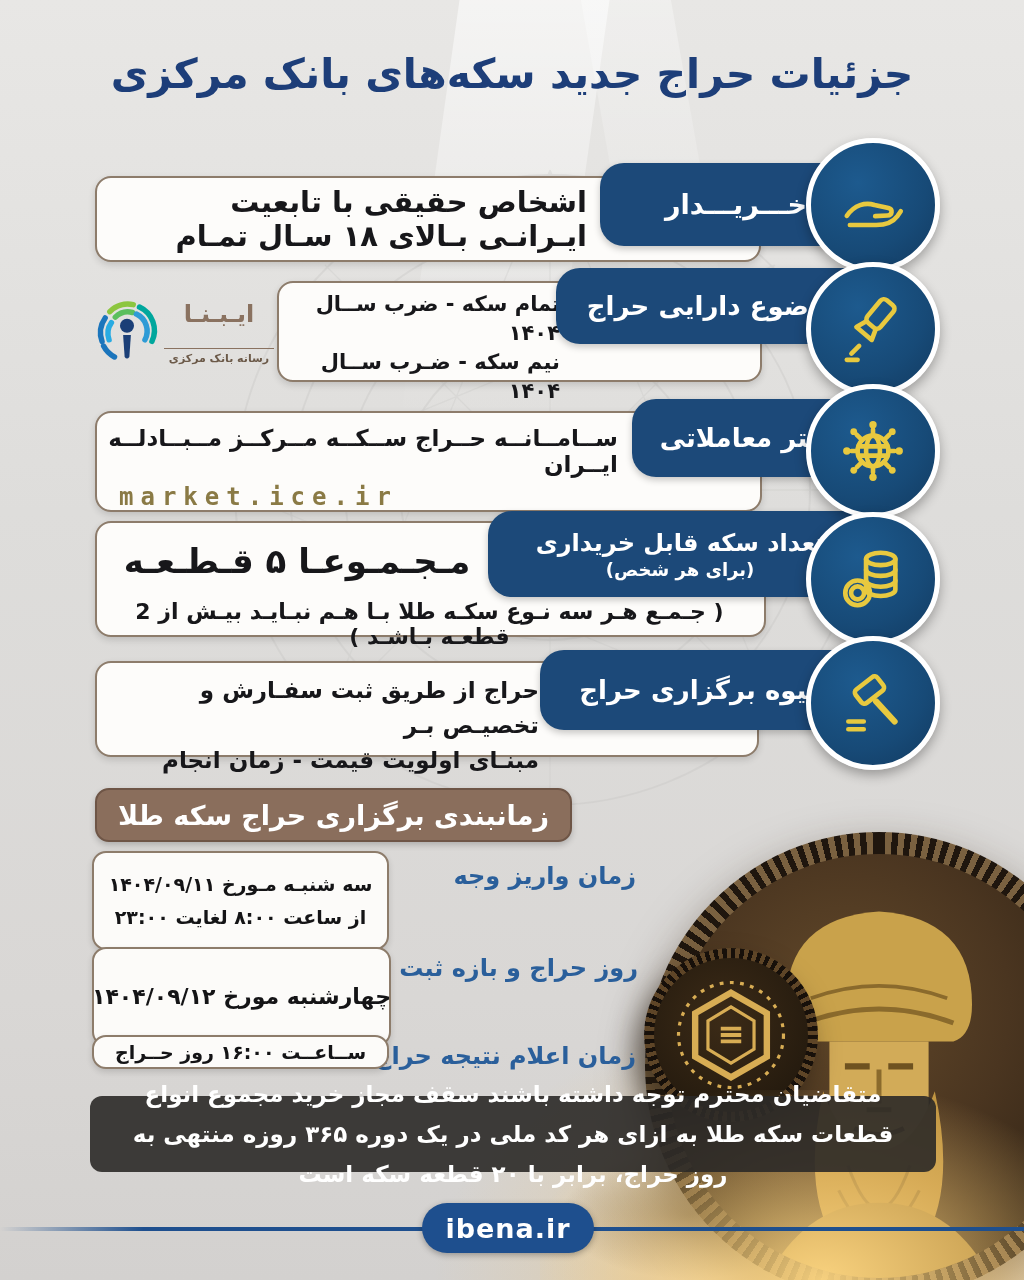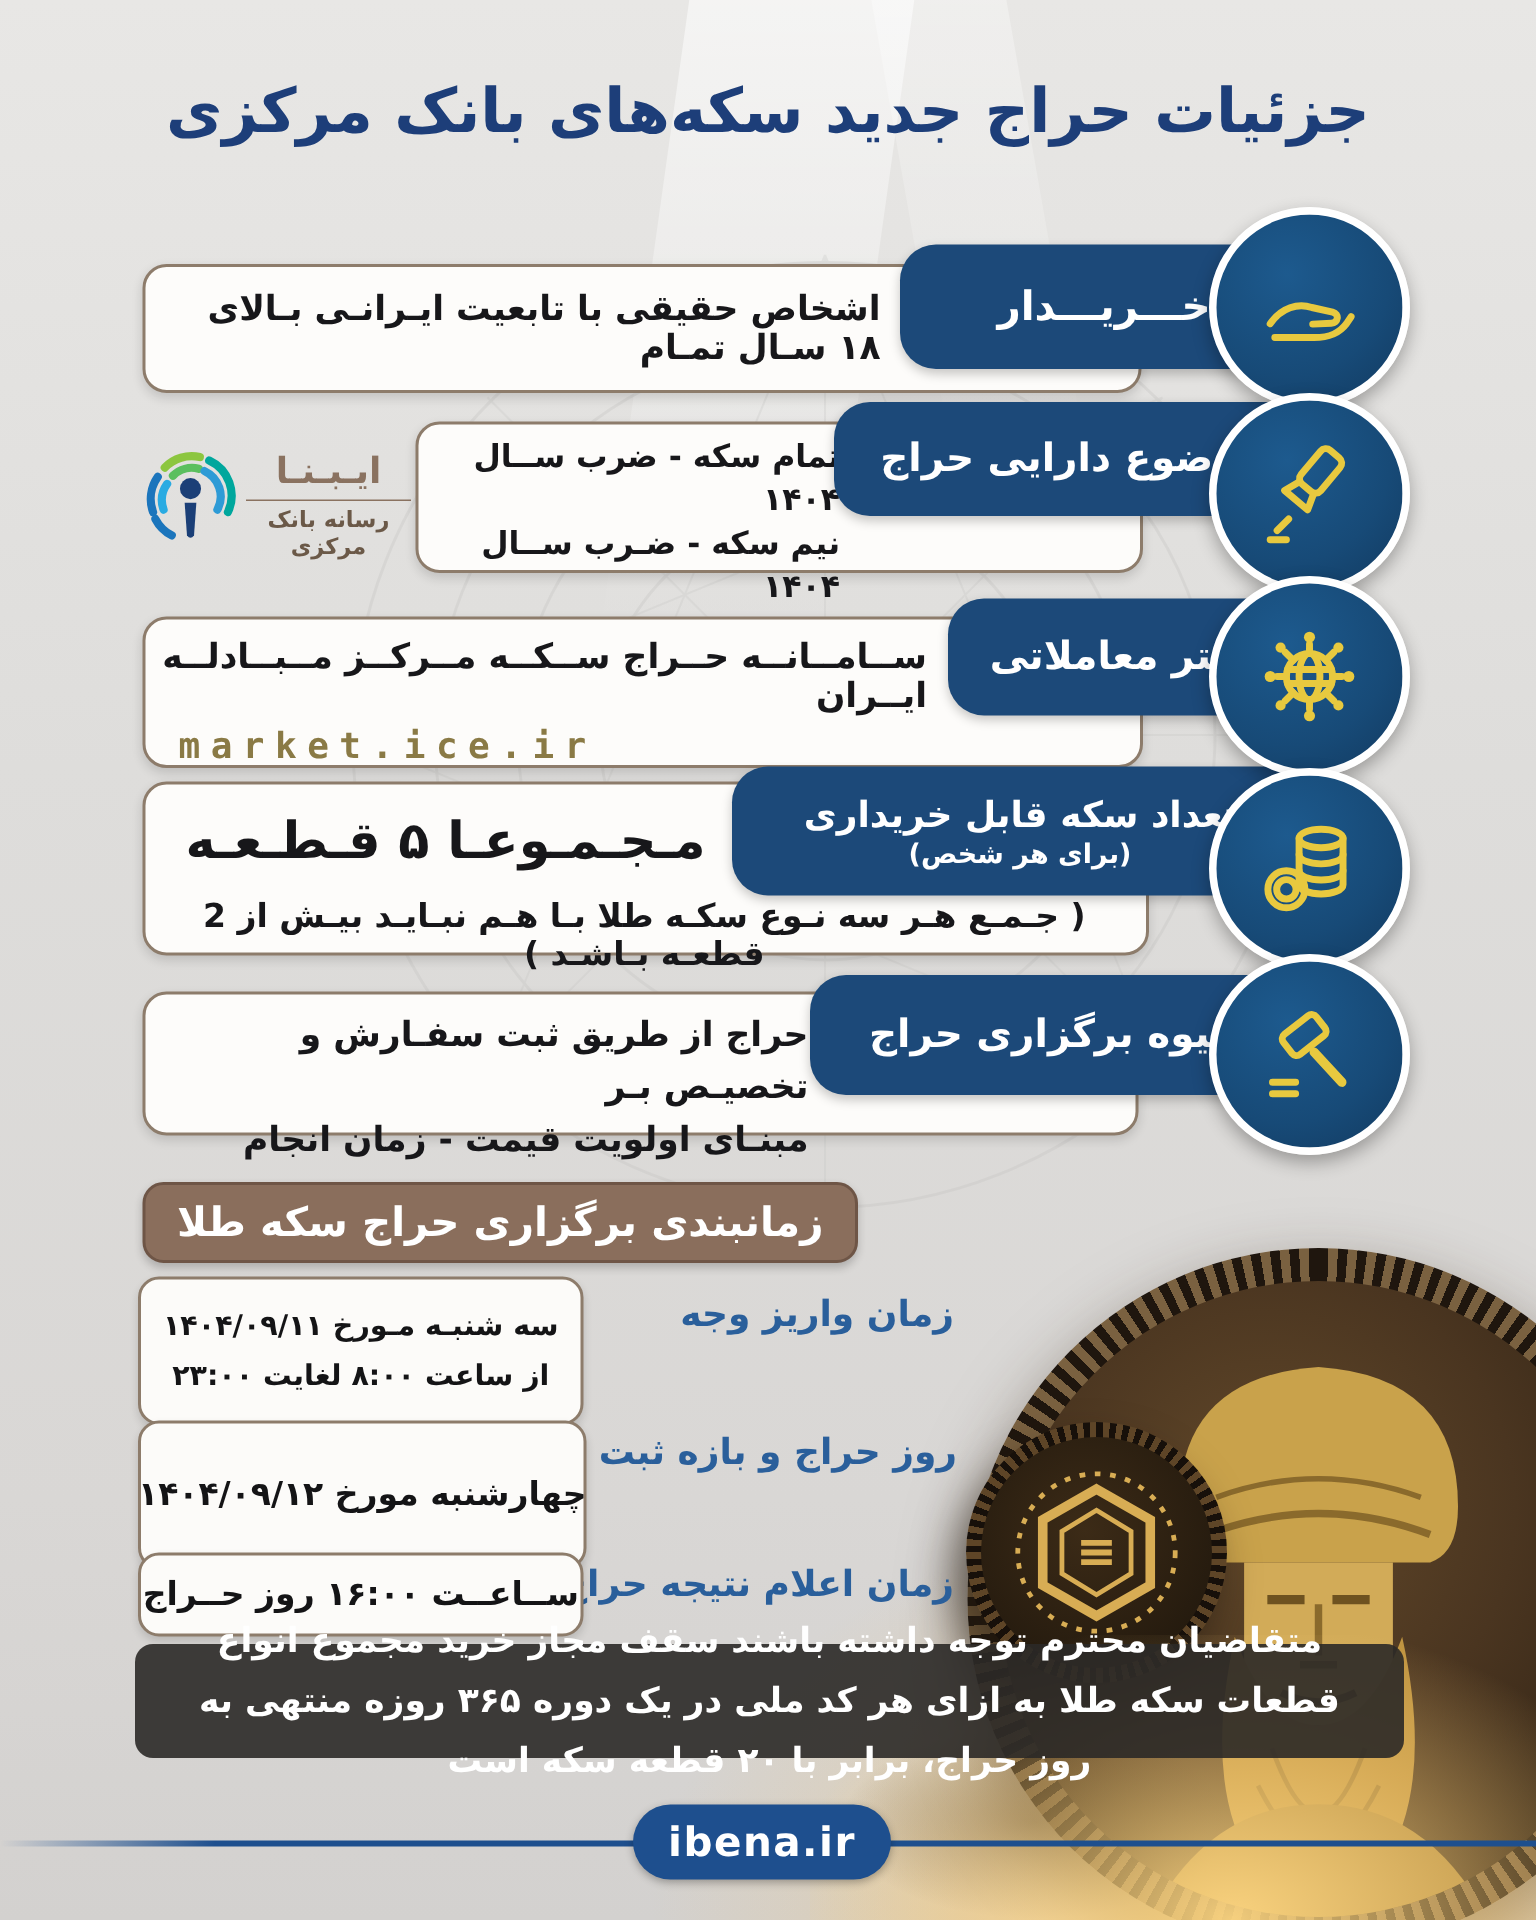--- a/index.html
+++ b/index.html
@@ -43,34 +43,34 @@
     flex-direction:column;align-items:center;justify-content:center;font-weight:bold;z-index:4;
     box-shadow:0 3px 7px rgba(0,0,0,.22);}
   .sec-circle{position:absolute;width:134px;height:134px;border-radius:50%;
     background:radial-gradient(circle at 38% 32%,#1d5a8e,#174a77 60%,#123a60 100%);
     border:5px solid #fff;box-shadow:0 5px 12px rgba(0,0,0,.3);
     display:flex;align-items:center;justify-content:center;z-index:5;box-sizing:border-box;}
   .sec-circle svg{width:74px;height:74px;}
   .icon-stroke{stroke:#e8c93f;fill:none;stroke-width:3;stroke-linecap:round;stroke-linejoin:round;}
   .center-flex{display:flex;align-items:center;justify-content:center;height:100%;}
   
-  .r1-text{font-size:23px;padding-left:18px;padding-right:172px;}
+  .r1-text{font-size:29px;padding-left:18px;padding-right:172px;}
   .r2-lines{padding:7px 200px 0 14px;text-align:right;font-size:21px;line-height:29px;}
   .r3-l1{text-align:right;padding:12px 142px 0 0;font-size:23px;}
   .r3-link{direction:ltr;text-align:left;padding:6px 0 0 22px;font-size:24px;letter-spacing:7px;
     color:#8a7a45;font-family:"DejaVu Sans Mono","Liberation Mono",monospace;font-weight:bold;}
   .r4-big{position:absolute;left:12px;top:18px;width:376px;text-align:center;font-size:34px;letter-spacing:1px;}
   .r4-sub{position:absolute;left:10px;right:12px;top:76px;text-align:center;font-size:22px;}
   .r5-lines{padding:10px 218px 0 12px;text-align:right;font-size:23px;line-height:35px;}
   .pill-sub{font-size:18px;font-weight:bold;margin-top:2px;}
   
   .logo-art{position:absolute;left:88px;top:288px;width:78px;height:88px;z-index:3;}
   .logo-text{position:absolute;left:164px;top:300px;width:110px;text-align:center;z-index:3;}
   .logo-name{font-size:24px;font-weight:bold;color:#8a7260;}
-  .logo-sub{font-size:15px;font-weight:bold;color:#6b5948;margin-top:5px;border-top:1.5px solid #8a7260;padding-top:3px;}
+  .logo-sub{font-size:11px;font-weight:bold;color:#6b5948;margin-top:20px;border-top:1.5px solid #8a7260;padding-top:3px;}
   
   .sched-header{position:absolute;left:95px;top:788px;width:477px;height:54px;background:#8a6e5c;
     border:2px solid #6e5546;border-radius:14px;color:#fff;font-size:27px;font-weight:bold;
     display:flex;align-items:center;justify-content:center;z-index:3;box-shadow:0 3px 6px rgba(0,0,0,.2);box-sizing:border-box;}
   .time-label{position:absolute;z-index:3;color:#2a5f9b;font-size:24px;font-weight:bold;white-space:nowrap;}
   .time-box{position:absolute;background:#fcfbf9;border:2px solid #8d7c6b;border-radius:14px;
     display:flex;flex-direction:column;justify-content:center;align-items:center;font-weight:bold;
     color:#141416;z-index:3;box-shadow:0 3px 6px rgba(0,0,0,.14);box-sizing:border-box;}
   .time-box div{white-space:nowrap;}
   
@@ -267,21 +267,21 @@
     <div>سه شنبـه مـورخ ۱۴۰۴/۰۹/۱۱</div>
     <div>از ساعت ۸:۰۰ لغایت ۲۳:۰۰</div>
   </div>
 
   <div class="time-label" style="right:386px;top:954px;">روز حراج و بازه ثبت سفارش</div>
   <div class="time-box" style="left:92px;top:947px;width:299px;height:99px;font-size:22px;line-height:33px;">
     <div>چهارشنبه مورخ ۱۴۰۴/۰۹/۱۲</div>
   </div>
 
   <div class="time-label" style="right:388px;top:1042px;">زمان اعلام نتیجه حراج</div>
-  <div class="time-box" style="left:92px;top:1035px;width:297px;height:56px;font-size:22px;">
+  <div class="time-box" style="left:92px;top:1035px;width:297px;height:34px;font-size:19px;">
     <div>ســاعــت ۱۶:۰۰ روز حــراج</div>
   </div>
 
   <div class="note">متقاضیان محترم توجه داشته باشند سقف مجاز خرید مجموع انواع قطعات سکه طلا به ازای هر کد ملی در یک دوره ۳۶۵ روزه منتهی به روز حراج، برابر با ۲۰ قطعه سکه است</div>
 
   <div class="footer-line"></div>
   <div class="footer-pill">ibena.ir</div>
 
 </div>
 

